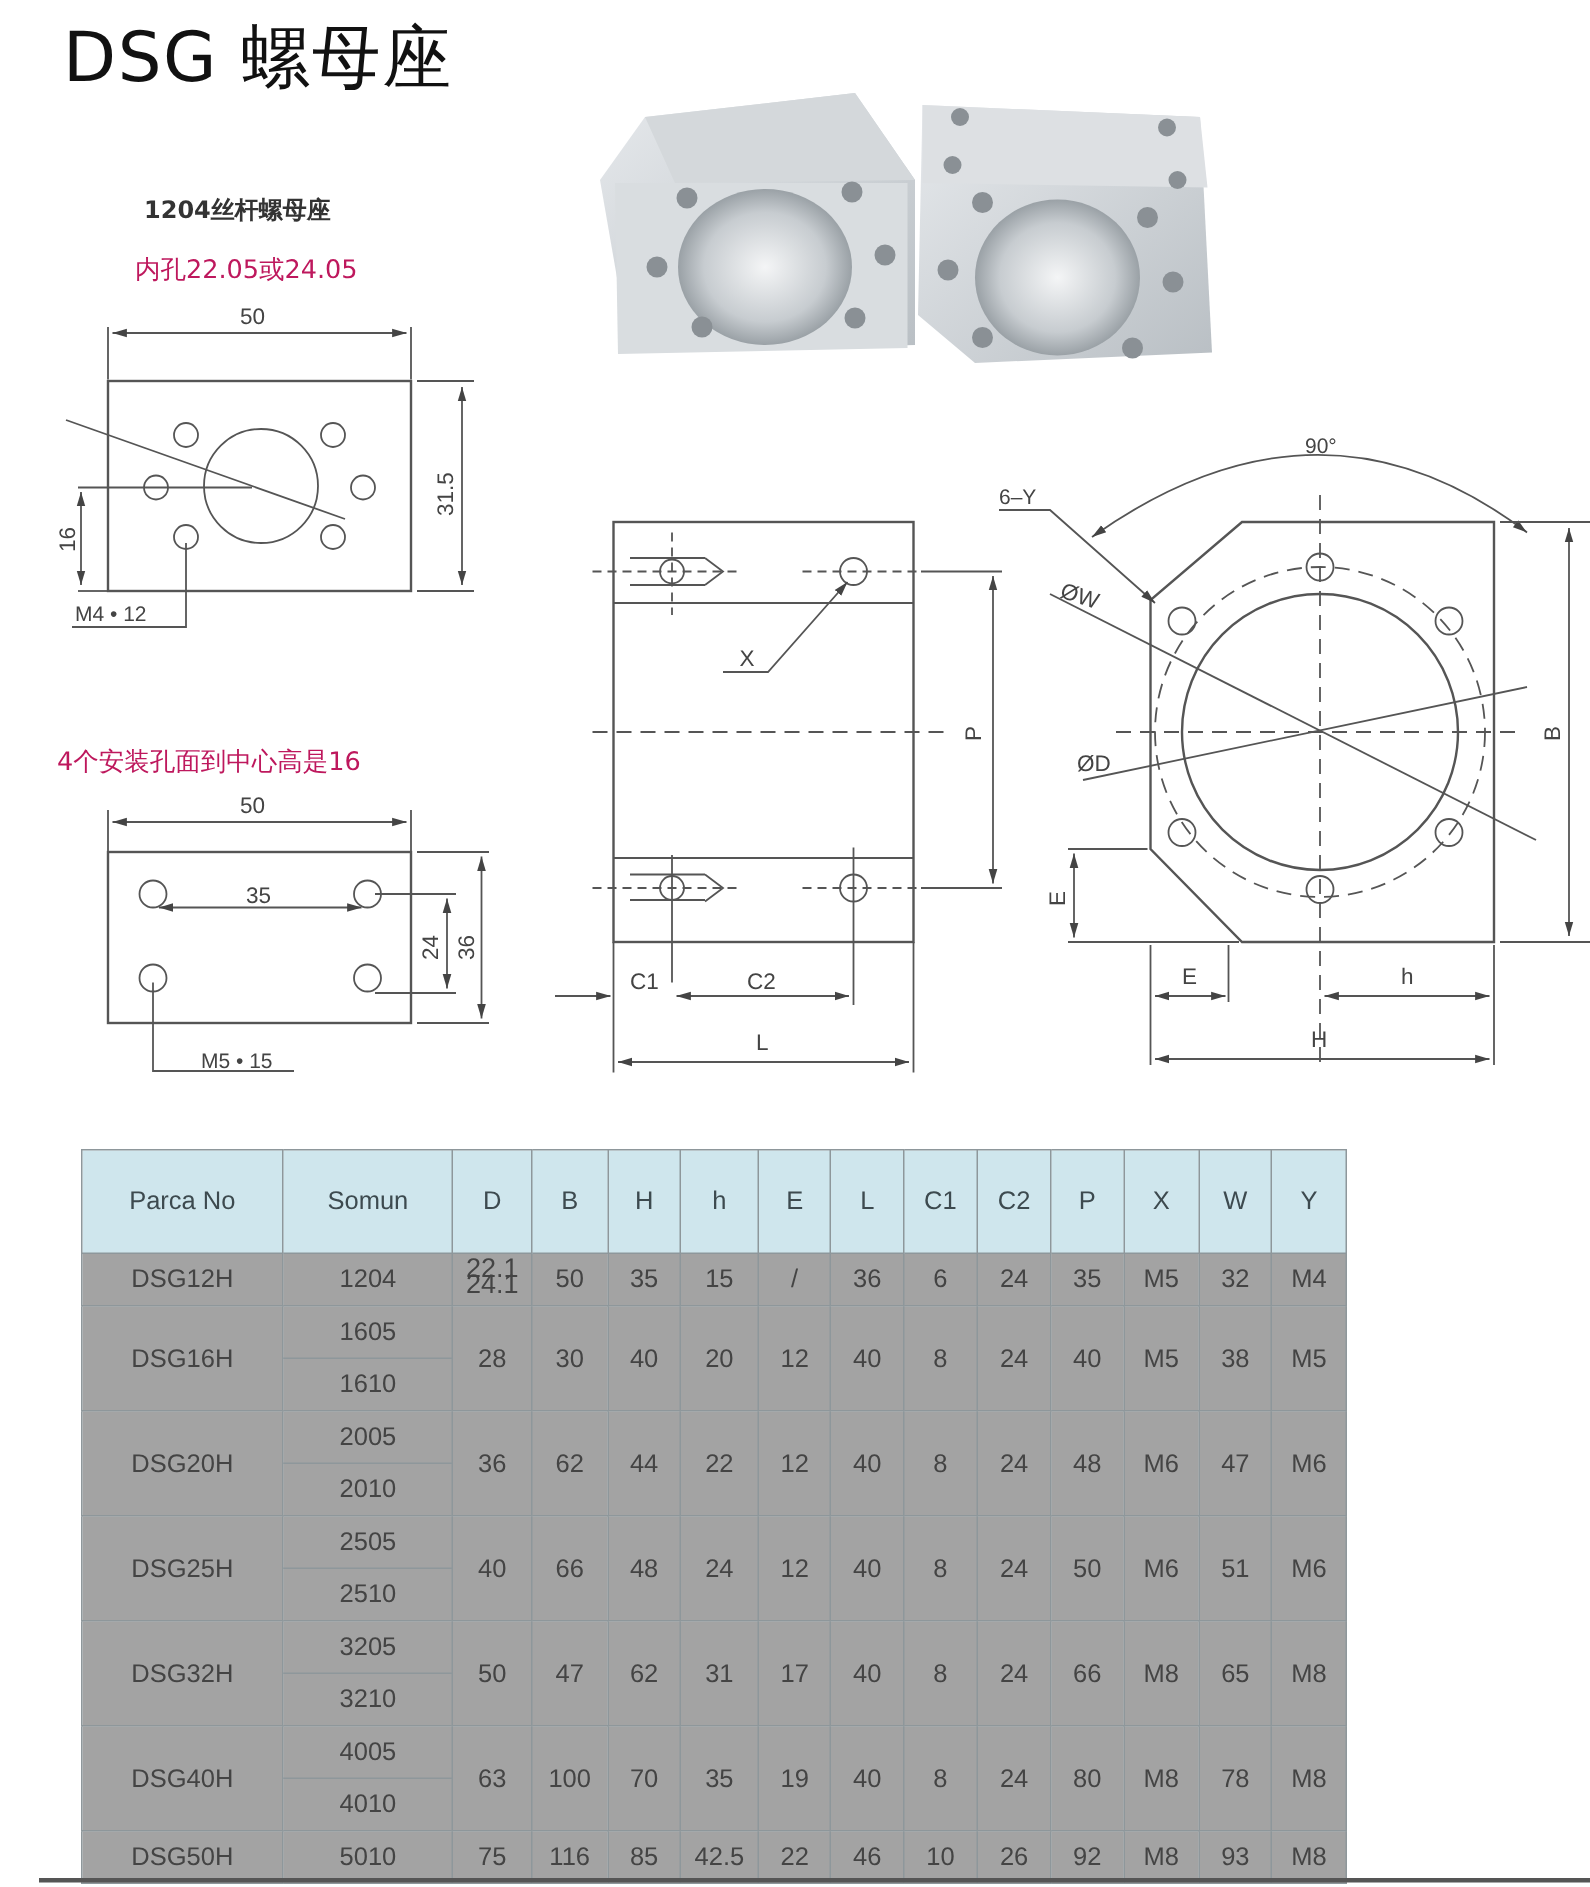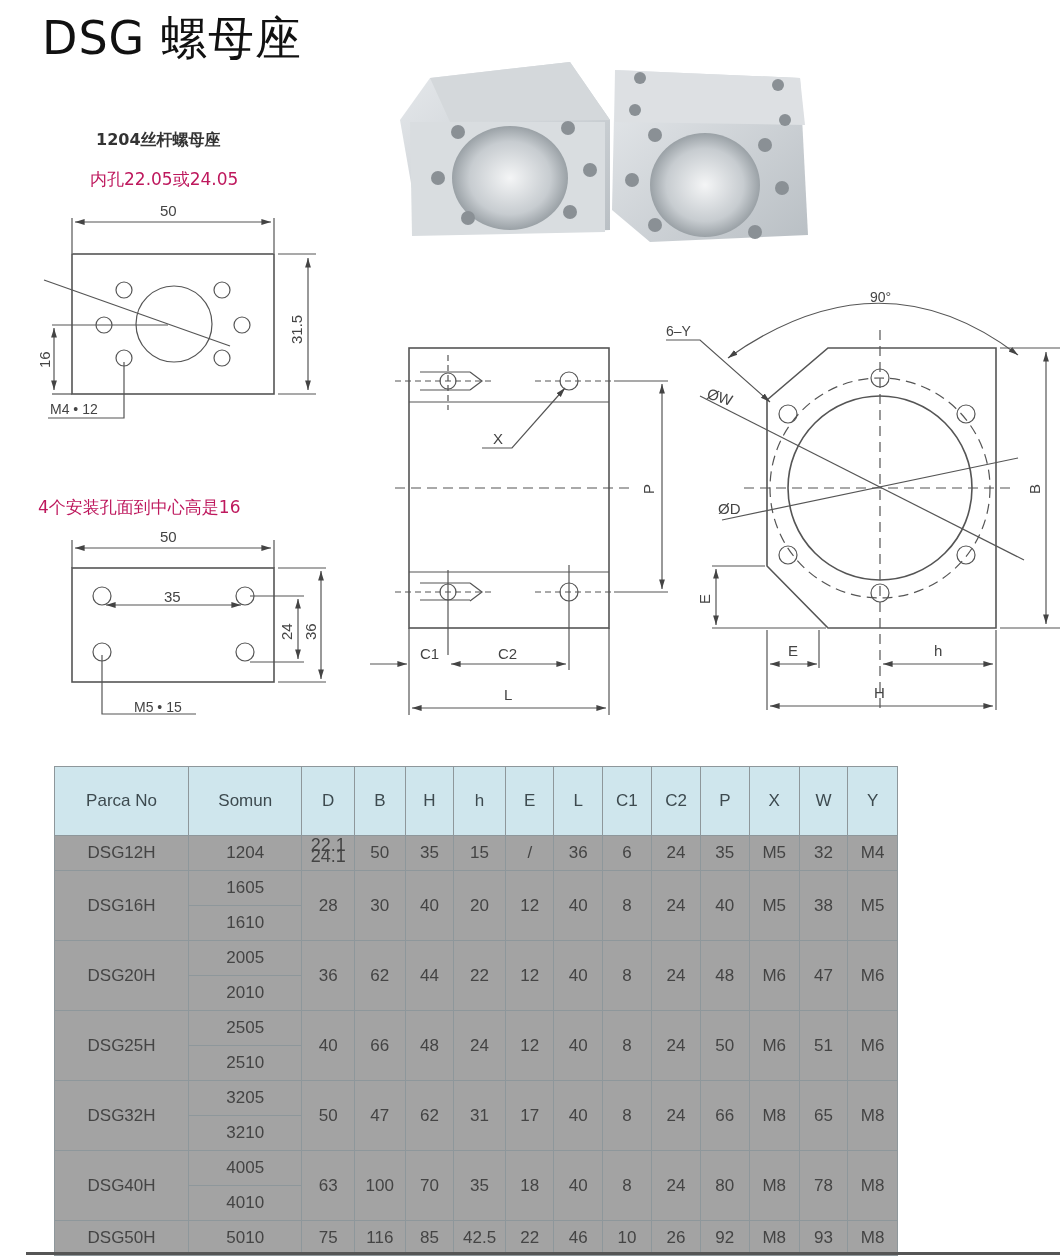--- a/index.html
+++ b/index.html
@@ -342,21 +342,21 @@
       <td>3210</td>
     </tr>
 
     <tr class="plain">
       <td rowspan="2">DSG40H</td>
       <td>4005</td>
       <td rowspan="2">63</td>
       <td rowspan="2">100</td>
       <td rowspan="2">70</td>
       <td rowspan="2">35</td>
-      <td rowspan="2">18</td>
+      <td rowspan="2">19</td>
       <td rowspan="2">40</td>
       <td rowspan="2">8</td>
       <td rowspan="2">24</td>
       <td rowspan="2">80</td>
       <td rowspan="2">M8</td>
       <td rowspan="2">78</td>
       <td rowspan="2">M8</td>
     </tr>
     <tr class="plain">
       <td>4010</td>

